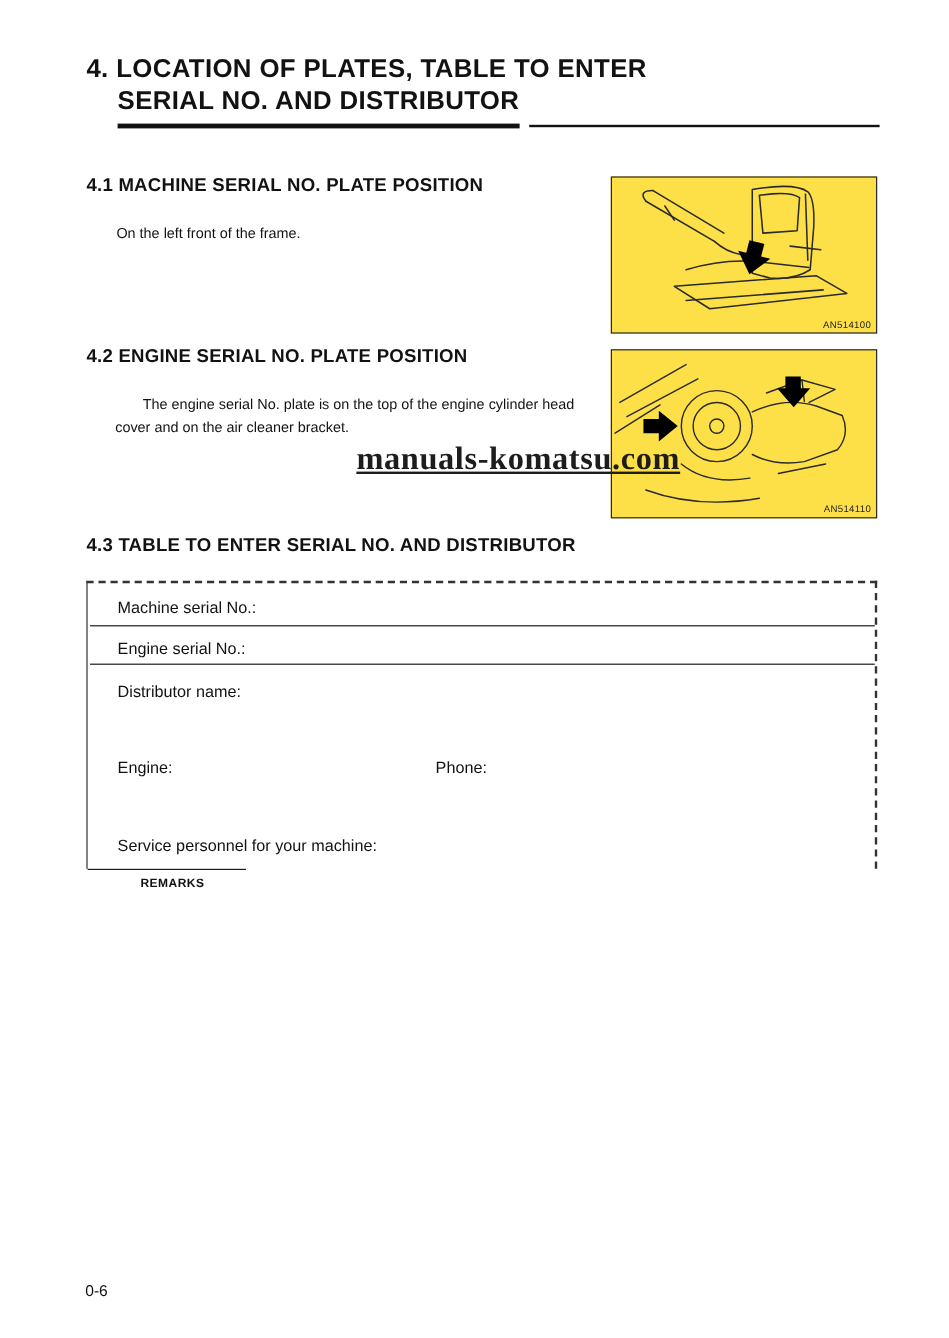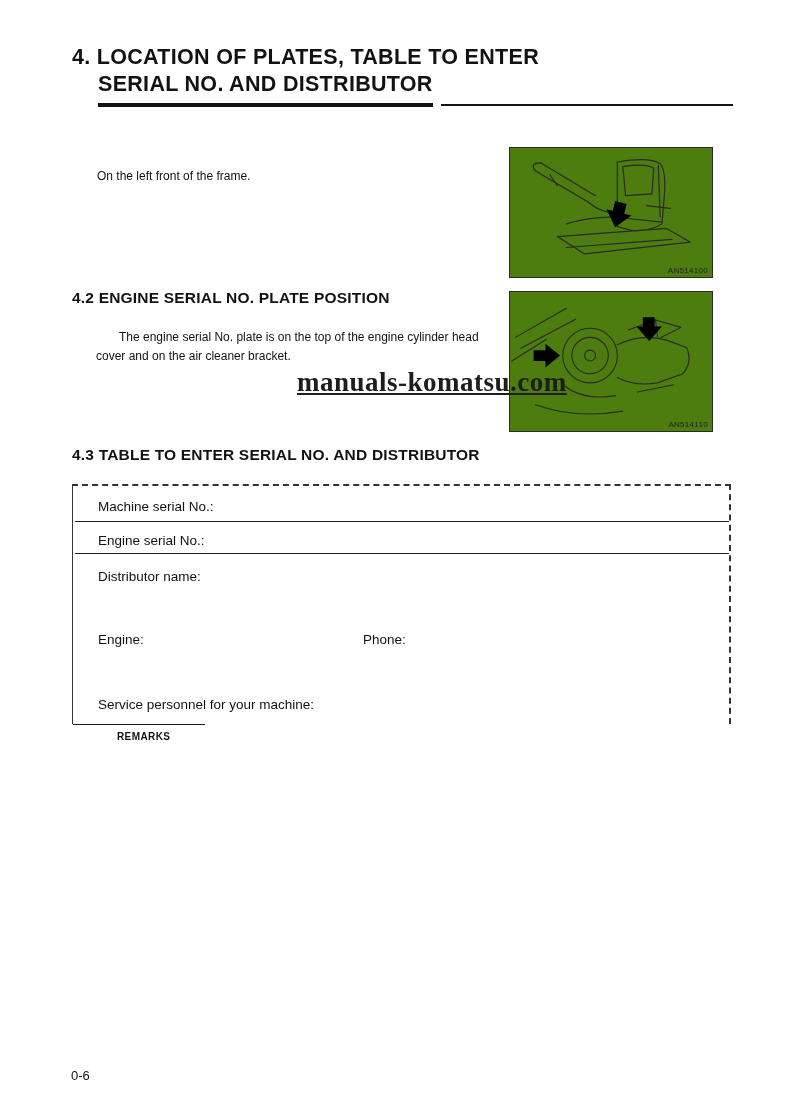--- a/index.html
+++ b/index.html
@@ -19,21 +19,21 @@
   
   .sec { position:absolute; left:72px; }
   .sec h2 { font-size:15.5px; font-weight:bold; letter-spacing:.2px; white-space:nowrap; }
   .sec p { font-size:12px; line-height:19px; margin-top:21px; }
   .s41 { top:146px; width:430px; }
   .s41 p { padding-left:25px; }
   .s42 { top:289px; width:432px; }
   .s42 p { text-indent:23px;margin-left:24px; }
   .s43 { top:446px; width:640px; }
   
-  .fig { position:absolute; left:509px; width:204px; border:1.5px solid #2a2a2a; background:#4d7c0f; }
+  .fig { position:absolute; left:509px; width:222px; border:1.5px solid #2a2a2a; background:#fde047; }
   .fig1 { top:147px; height:131px; }
   .fig2 { top:291px; height:141px; }
   .fig svg { display:block; width:100%; height:100%; }
   .fig figcaption { position:absolute; right:4px; bottom:2px; font-size:8px; letter-spacing:.3px; color:#222; }
   
   .watermark { position:absolute; left:297px; top:367px; z-index:5;
     font-family:"Liberation Serif", serif; font-weight:bold; font-size:27px;
     color:#1d1d1d; text-decoration:underline; letter-spacing:.5px; }
   
   .ftable { position:absolute; left:72px; top:484px; width:659px; height:240px;
@@ -52,20 +52,21 @@
 
   <header class="title-block">
     <div class="t1">4. LOCATION OF PLATES, TABLE TO ENTER</div>
     <div class="t2-row">
       <span class="t2">SERIAL NO. AND DISTRIBUTOR</span>
       <span class="t2-rule"></span>
     </div>
   </header>
 
   <section class="sec s41">
+    <h2>4.1  MACHINE SERIAL NO. PLATE POSITION</h2>
     <p>On the left front of the frame.</p>
   </section>
 
   <figure class="fig fig1">
     <svg viewBox="0 0 222 131">
       <g fill="none" stroke="#2a2a2a" stroke-width="1.3" stroke-linejoin="round" stroke-linecap="round">
 
         <path d="M28 20 L86 54"></path>
         <path d="M34 11 L94 47"></path>
         <path d="M28 20 q-7 -9 6 -9"></path>

